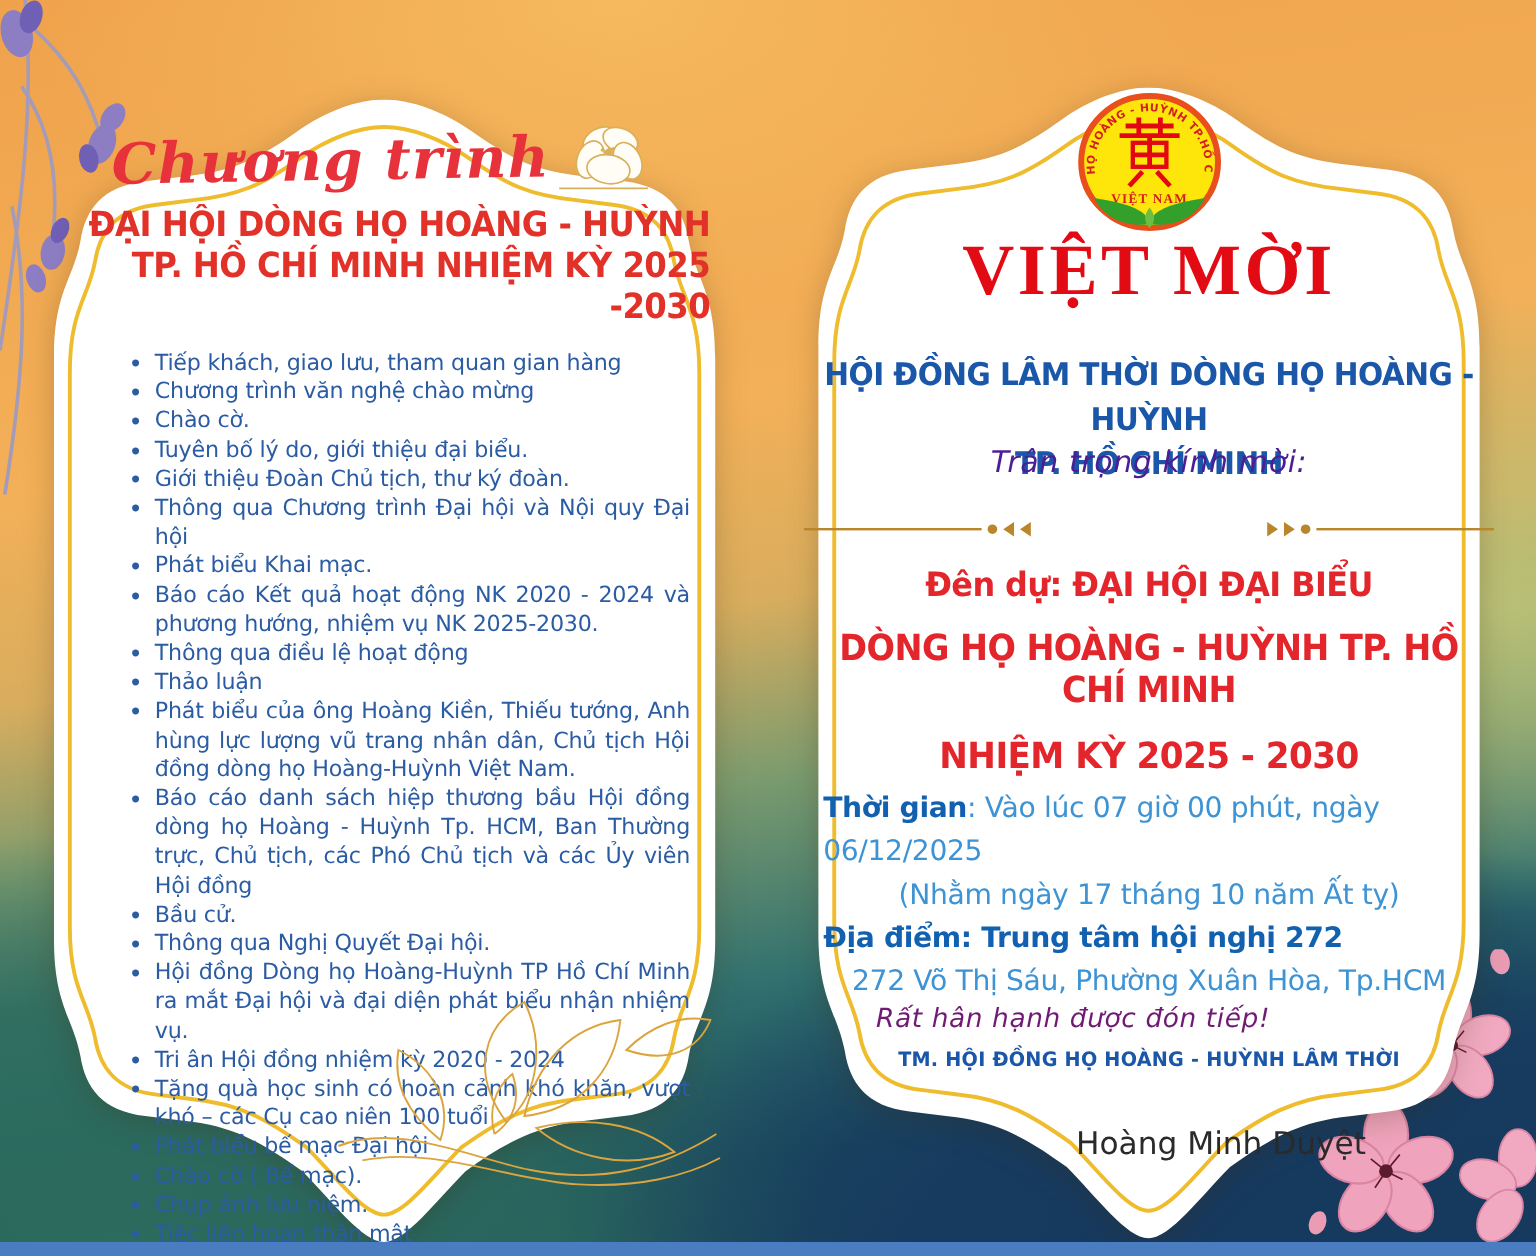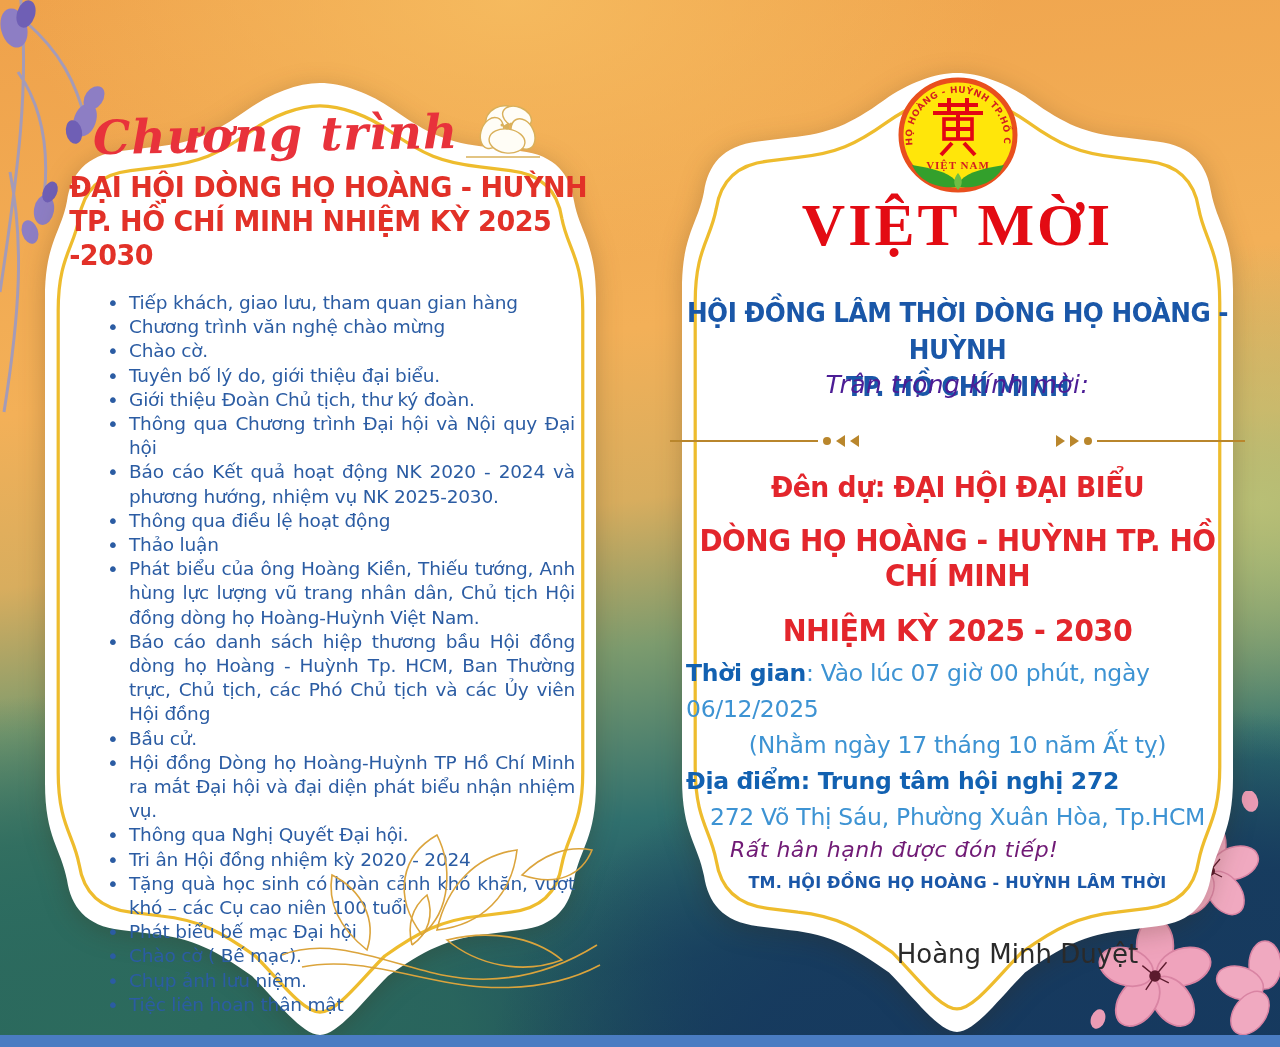--- a/index.html
+++ b/index.html
@@ -23,21 +23,21 @@
 
   #left-card  { left:33px;  top:83px;  width:575px; height:955px; }
   #right-card { left:670px; top:73px;  width:575px; height:962px; }
 
   
   .script-title-row{ position:absolute; top:18px; left:0; width:100%; display:flex; justify-content:center; align-items:center; gap:4px; }
   .script-title{
     font-family:"DejaVu Serif", serif; font-style:italic; font-weight:bold;
     font-size:47px; color:#e8323b; letter-spacing:1px; transform:rotate(-1deg);
   }
-  .left-heading{ position:absolute; top:88px; left:16px; width:100%; text-align:left;
+  .left-heading{ position:absolute; top:88px; left:4px; width:100%; text-align:right;
     color:#e23128; font-weight:bold; font-size:29px; line-height:1.17; letter-spacing:-0.5px; }
   .left-heading .cond{ display:block; transform:scaleX(0.93); }
   .program-list{ position:absolute; top:168px; left:66px; width:482px; list-style:none;margin-top:40px; }
   .program-list li{
     position:relative; padding-left:30px; padding-right:6px;
     color:#2b5ca3; font-size:18.5px; line-height:24.2px; text-align:justify; letter-spacing:-0.2px;
   }
   .program-list li::before{ content:"•"; position:absolute; left:8px; top:0; font-size:20px; color:#2b5ca3; }
   .gold-flower-art{ position:absolute; right:6px; bottom:8px; pointer-events:none; }
 
@@ -164,28 +164,29 @@
       <span class="cond">TP. HỒ CHÍ MINH NHIỆM  KỲ 2025 -2030</span>
     </div>
 
     <ul class="program-list">
       <li>Tiếp khách, giao lưu, tham quan gian hàng</li>
       <li>Chương trình văn nghệ chào mừng</li>
       <li>Chào cờ.</li>
       <li>Tuyên bố lý do, giới thiệu đại biểu.</li>
       <li>Giới thiệu Đoàn Chủ tịch, thư ký đoàn.</li>
       <li>Thông qua Chương trình Đại hội và Nội quy Đại hội</li>
+      <li>Phát biểu Khai mạc.</li>
       <li>Báo cáo Kết quả hoạt động NK 2020 - 2024 và phương hướng, nhiệm vụ NK 2025-2030.</li>
       <li>Thông qua điều lệ hoạt động</li>
       <li>Thảo luận</li>
       <li>Phát biểu của ông Hoàng Kiền, Thiếu tướng, Anh hùng lực lượng vũ trang nhân dân, Chủ tịch Hội đồng dòng họ Hoàng-Huỳnh Việt Nam.</li>
       <li>Báo cáo danh sách hiệp thương bầu Hội đồng dòng họ Hoàng - Huỳnh Tp. HCM, Ban Thường trực, Chủ tịch, các Phó Chủ tịch và các Ủy viên Hội đồng</li>
       <li>Bầu cử.</li>
+      <li>Thông qua Nghị Quyết Đại hội.</li>
       <li>Hội đồng Dòng họ Hoàng-Huỳnh TP Hồ Chí Minh ra mắt Đại hội và đại diện phát biểu nhận nhiệm vụ.</li>
-      <li>Thông qua Nghị Quyết Đại hội.</li>
       <li>Tri ân Hội đồng nhiệm kỳ 2020 - 2024</li>
       <li>Tặng quà học sinh có hoàn cảnh khó khăn, vượt khó – các Cụ cao niên 100 tuổi</li>
       <li>Phát biểu bế mạc Đại hội</li>
       <li>Chào cờ ( Bế mạc).</li>
       <li>Chụp ảnh lưu niệm.</li>
       <li>Tiệc liên hoan thân mật</li>
     </ul>
 
     <svg class="gold-flower-art" width="330" height="215" viewBox="0 0 330 215">
       <g fill="none" stroke="#dba43c" stroke-width="1.6">

